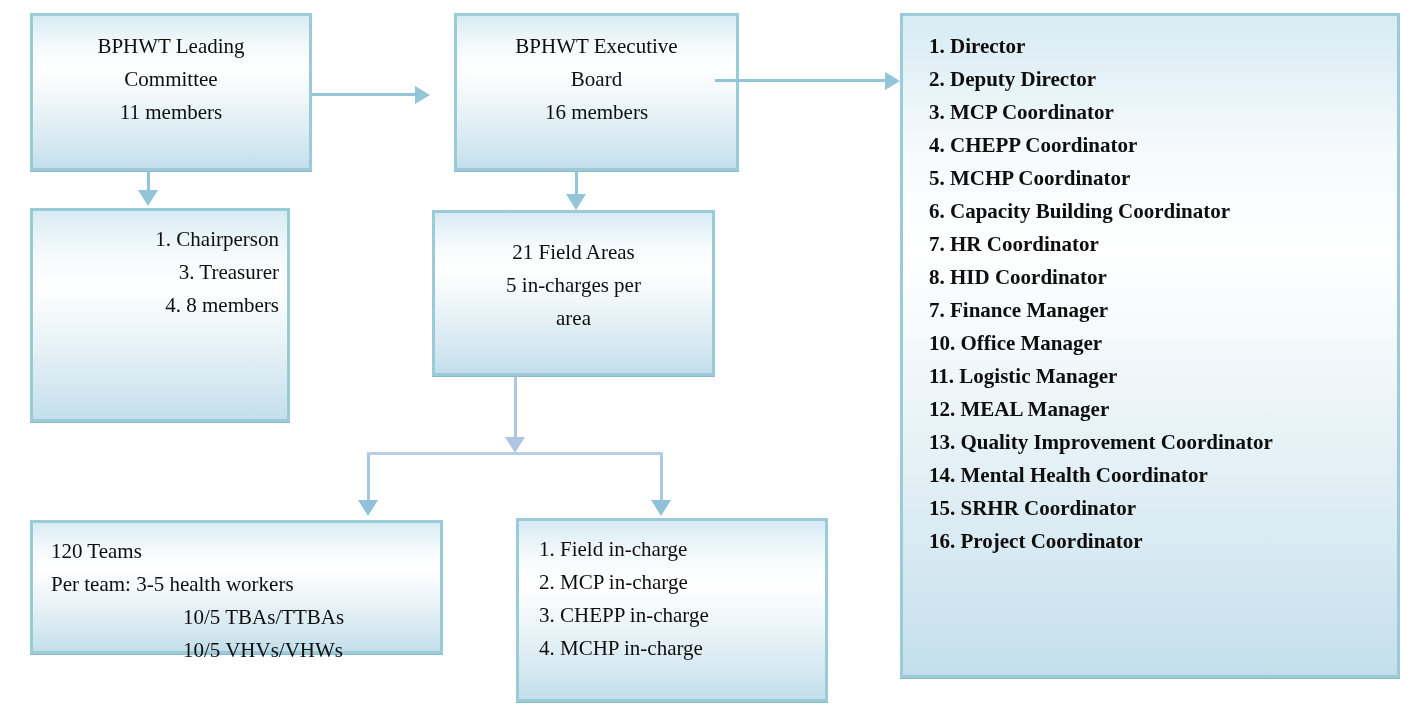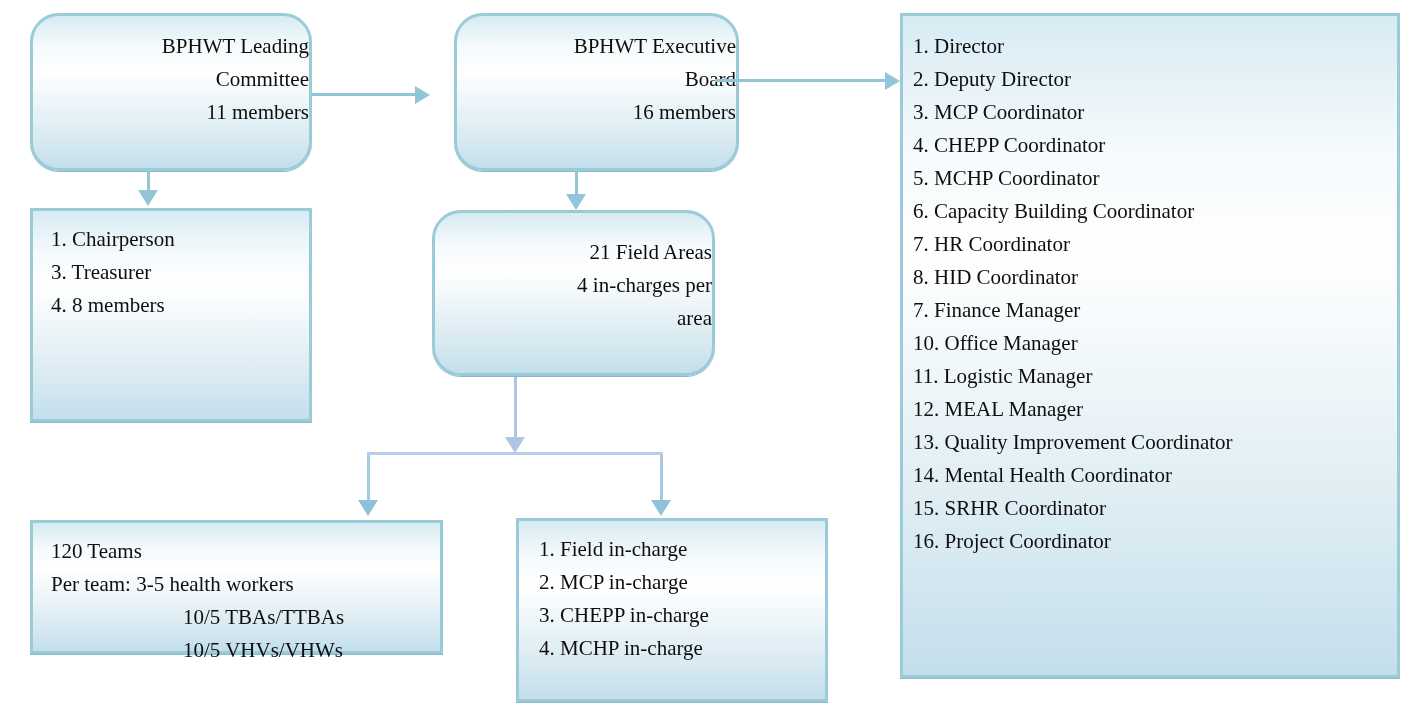--- a/index.html
+++ b/index.html
@@ -22,24 +22,24 @@
       var(--fill-top, #d7ebf3) 0%,
       #f5fafc 20%,
       var(--fill-mid, #ffffff) 36%,
       #eef6f9 56%,
       #d9eaf2 80%,
       var(--fill-bottom, #c3dfeb) 100%);
     box-shadow: 0 1px 0 var(--box-border-dark, #8ab9cb);
     font-size: 21px;
     line-height: 33px;
   }
-  .title-box { text-align: right; padding-top: 14px; border-radius: 29px; }
+  .title-box { text-align: center; padding-top: 14px; }
   .list-box  { text-align: left; }
   .tight { padding: 12px 8px 0 18px; }
-  .roomy { padding: 14px 8px 0 10px; }
+  .roomy { padding: 14px 8px 0 26px; font-weight: bold; }
   .teams-pad { padding: 12px 8px 0 18px; }
   .incharge-pad { padding: 12px 8px 0 20px; }
   .line, .list-item { white-space: nowrap; }
   .indent { margin-left: 132px; }
 
   
   .h-line { position: absolute; height: 3px; background: var(--cc); }
   .v-line { position: absolute; width: 3px; background: var(--cc); }
   .arrow-right {
     position: absolute; width: 0; height: 0;
@@ -88,29 +88,29 @@
     <div class="list-item">7. Finance Manager</div>
     <div class="list-item">10. Office Manager</div>
     <div class="list-item">11. Logistic Manager</div>
     <div class="list-item">12. MEAL Manager</div>
     <div class="list-item">13. Quality Improvement Coordinator</div>
     <div class="list-item">14. Mental Health Coordinator</div>
     <div class="list-item">15. SRHR Coordinator</div>
     <div class="list-item">16. Project Coordinator</div>
   </div>
 
-  <div class="box list-box tight" style="left:30px; top:208px; width:282px; height:214px;">
+  <div class="box list-box tight" style="left:30px; top:208px; width:260px; height:214px;text-align:right;">
     <div class="list-item">1. Chairperson</div>
     <div class="list-item">3. Treasurer</div>
     <div class="list-item">4. 8 members</div>
   </div>
 
   <div class="box title-box" style="left:432px; top:210px; width:283px; height:166px; padding-top:23px;">
     <div class="line">21 Field Areas</div>
-    <div class="line">4 in-charges per</div>
+    <div class="line">5 in-charges per</div>
     <div class="line">area</div>
   </div>
 
   <div class="box list-box teams-pad" style="left:30px; top:520px; width:413px; height:134px;">
     <div class="line">120 Teams</div>
     <div class="line">Per team: 3-5 health workers</div>
     <div class="line indent">10/5 TBAs/TTBAs</div>
     <div class="line indent">10/5 VHVs/VHWs</div>
   </div>
 

